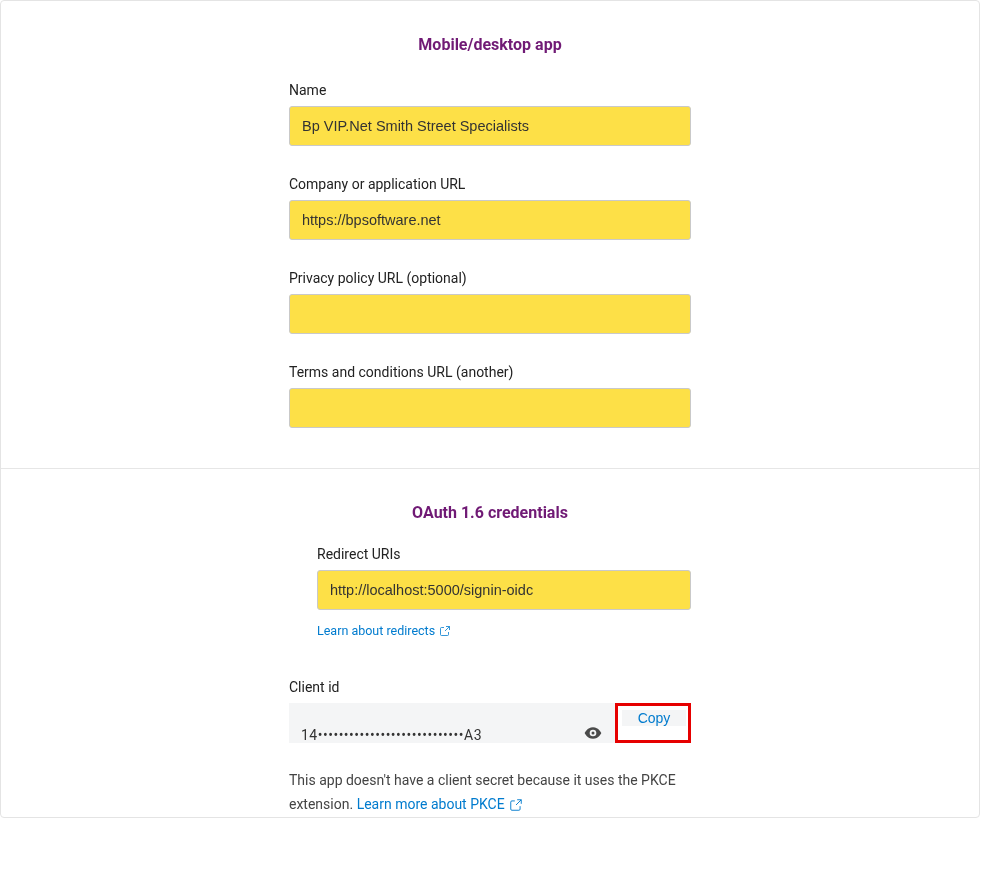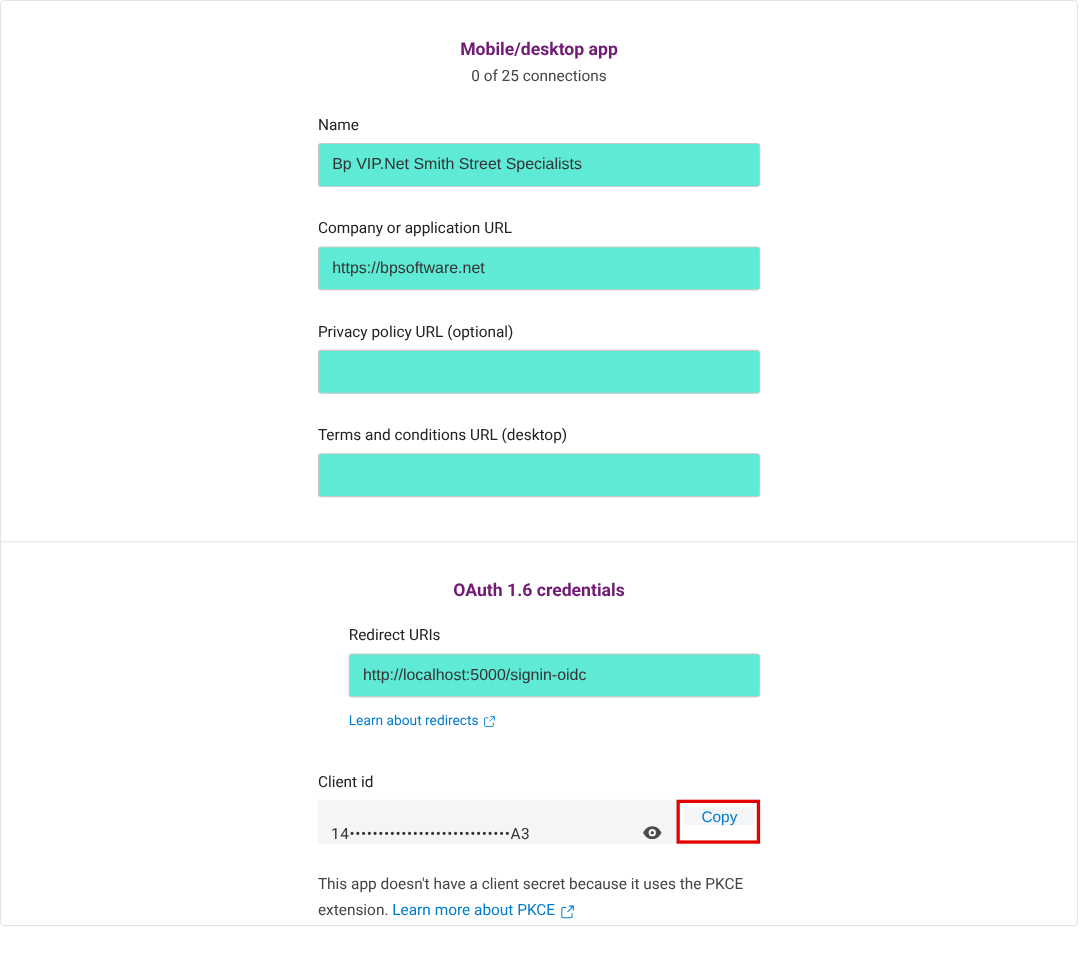--- a/index.html
+++ b/index.html
@@ -5,21 +5,21 @@
     * { box-sizing: border-box; margin: 0; padding: 0; }
     html, body { width: 982px; height: 880px; font-family: -apple-system, BlinkMacSystemFont, "Segoe UI", Roboto, "Helvetica Neue", Arial, sans-serif; color: #172B4D; background: #fff; }
     .panel { width: 980px; border: 1px solid #e4e4e4; border-radius: 4px; background: #fff; }
     .section { padding: 34px 20px 40px 20px; }
     .heading { text-align: center; font-size: 16px; font-weight: 700; color: #701a75; }
     .subheading { text-align: center; font-size: 14px; color: #444; margin-top: 8px; }
     .form-area { width: 402px; margin: 28px auto 0 auto; }
     .field { margin-bottom: 30px; }
     .field:last-child { margin-bottom: 0; }
     label.field-label { display: block; font-size: 14px; color: #222; margin-bottom: 8px; font-weight: 400; }
-    input.text-input { width: 100%; height: 40px; padding: 0 12px; font-size: 14.5px; color: #333; border: 1px solid #c9c9c9; border-radius: 3px; background: #5eead4; }
+    input.text-input { width: 100%; height: 40px; padding: 0 12px; font-size: 14.5px; color: #333; border: 1px solid #c9c9c9; border-radius: 3px; background: #fde047; }
     hr.sep { border: none; border-top: 1px solid #e6e6e6; margin: 0; }
     .link-blue { color: #007BCE; font-size: 12.5px; text-decoration: none; display: inline-flex; align-items: center; gap: 4px; }
     .ext-icon { width: 12px; height: 12px; stroke: #007BCE; fill: none; stroke-width: 1.6; }
     .add-uri { text-align: center; margin: 26px 0 10px 0; }
     .add-uri a { color: #007BCE; font-size: 16px; font-weight: 700; text-decoration: none; }
     .client-block { margin-top: 40px; }
     .client-row { display: flex; align-items: stretch; }
     .client-value-wrap { flex: 1; display: flex; align-items: flex-end; background: #f4f5f6; height: 40px; padding: 0 12px; font-size: 14px; color: #333; letter-spacing: 0.5px; gap: 37px; }
     .client-value-wrap .eye { margin-left: auto; cursor: pointer; display: flex; align-items: center; }
     .eye svg { width: 20px; height: 20px; fill: #4a4a4a; }
@@ -30,41 +30,40 @@
     .learn-row { margin-top: 10px; }
     .cred-form { width: 402px; margin: 24px auto 0 auto; }
   </style>
 </head>
 <body>
 
 <div class="panel">
 
   <div class="section">
     <div class="heading">Mobile/desktop app</div>
-    <div class="subheading">0 of 25 connections</div>
 
     <div class="form-area">
 
       <div class="field">
         <label class="field-label">Name</label>
         <input type="text" class="text-input" value="Bp VIP.Net Smith Street Specialists" style="">
       </div>
 
       <div class="field">
         <label class="field-label">Company or application URL</label>
         <input type="text" class="text-input" value="https://bpsoftware.net" style="">
       </div>
 
       <div class="field">
         <label class="field-label">Privacy policy URL (optional)</label>
         <input type="text" class="text-input" value="" style="">
       </div>
 
       <div class="field">
-        <label class="field-label">Terms and conditions URL (desktop)</label>
+        <label class="field-label">Terms and conditions URL (another)</label>
         <input type="text" class="text-input" value="" style="">
       </div>
 
     </div>
   </div>
 
   <hr class="sep">
 
   <div class="section" style="padding-bottom:0;">
     <div class="heading">OAuth 1.6 credentials</div>

